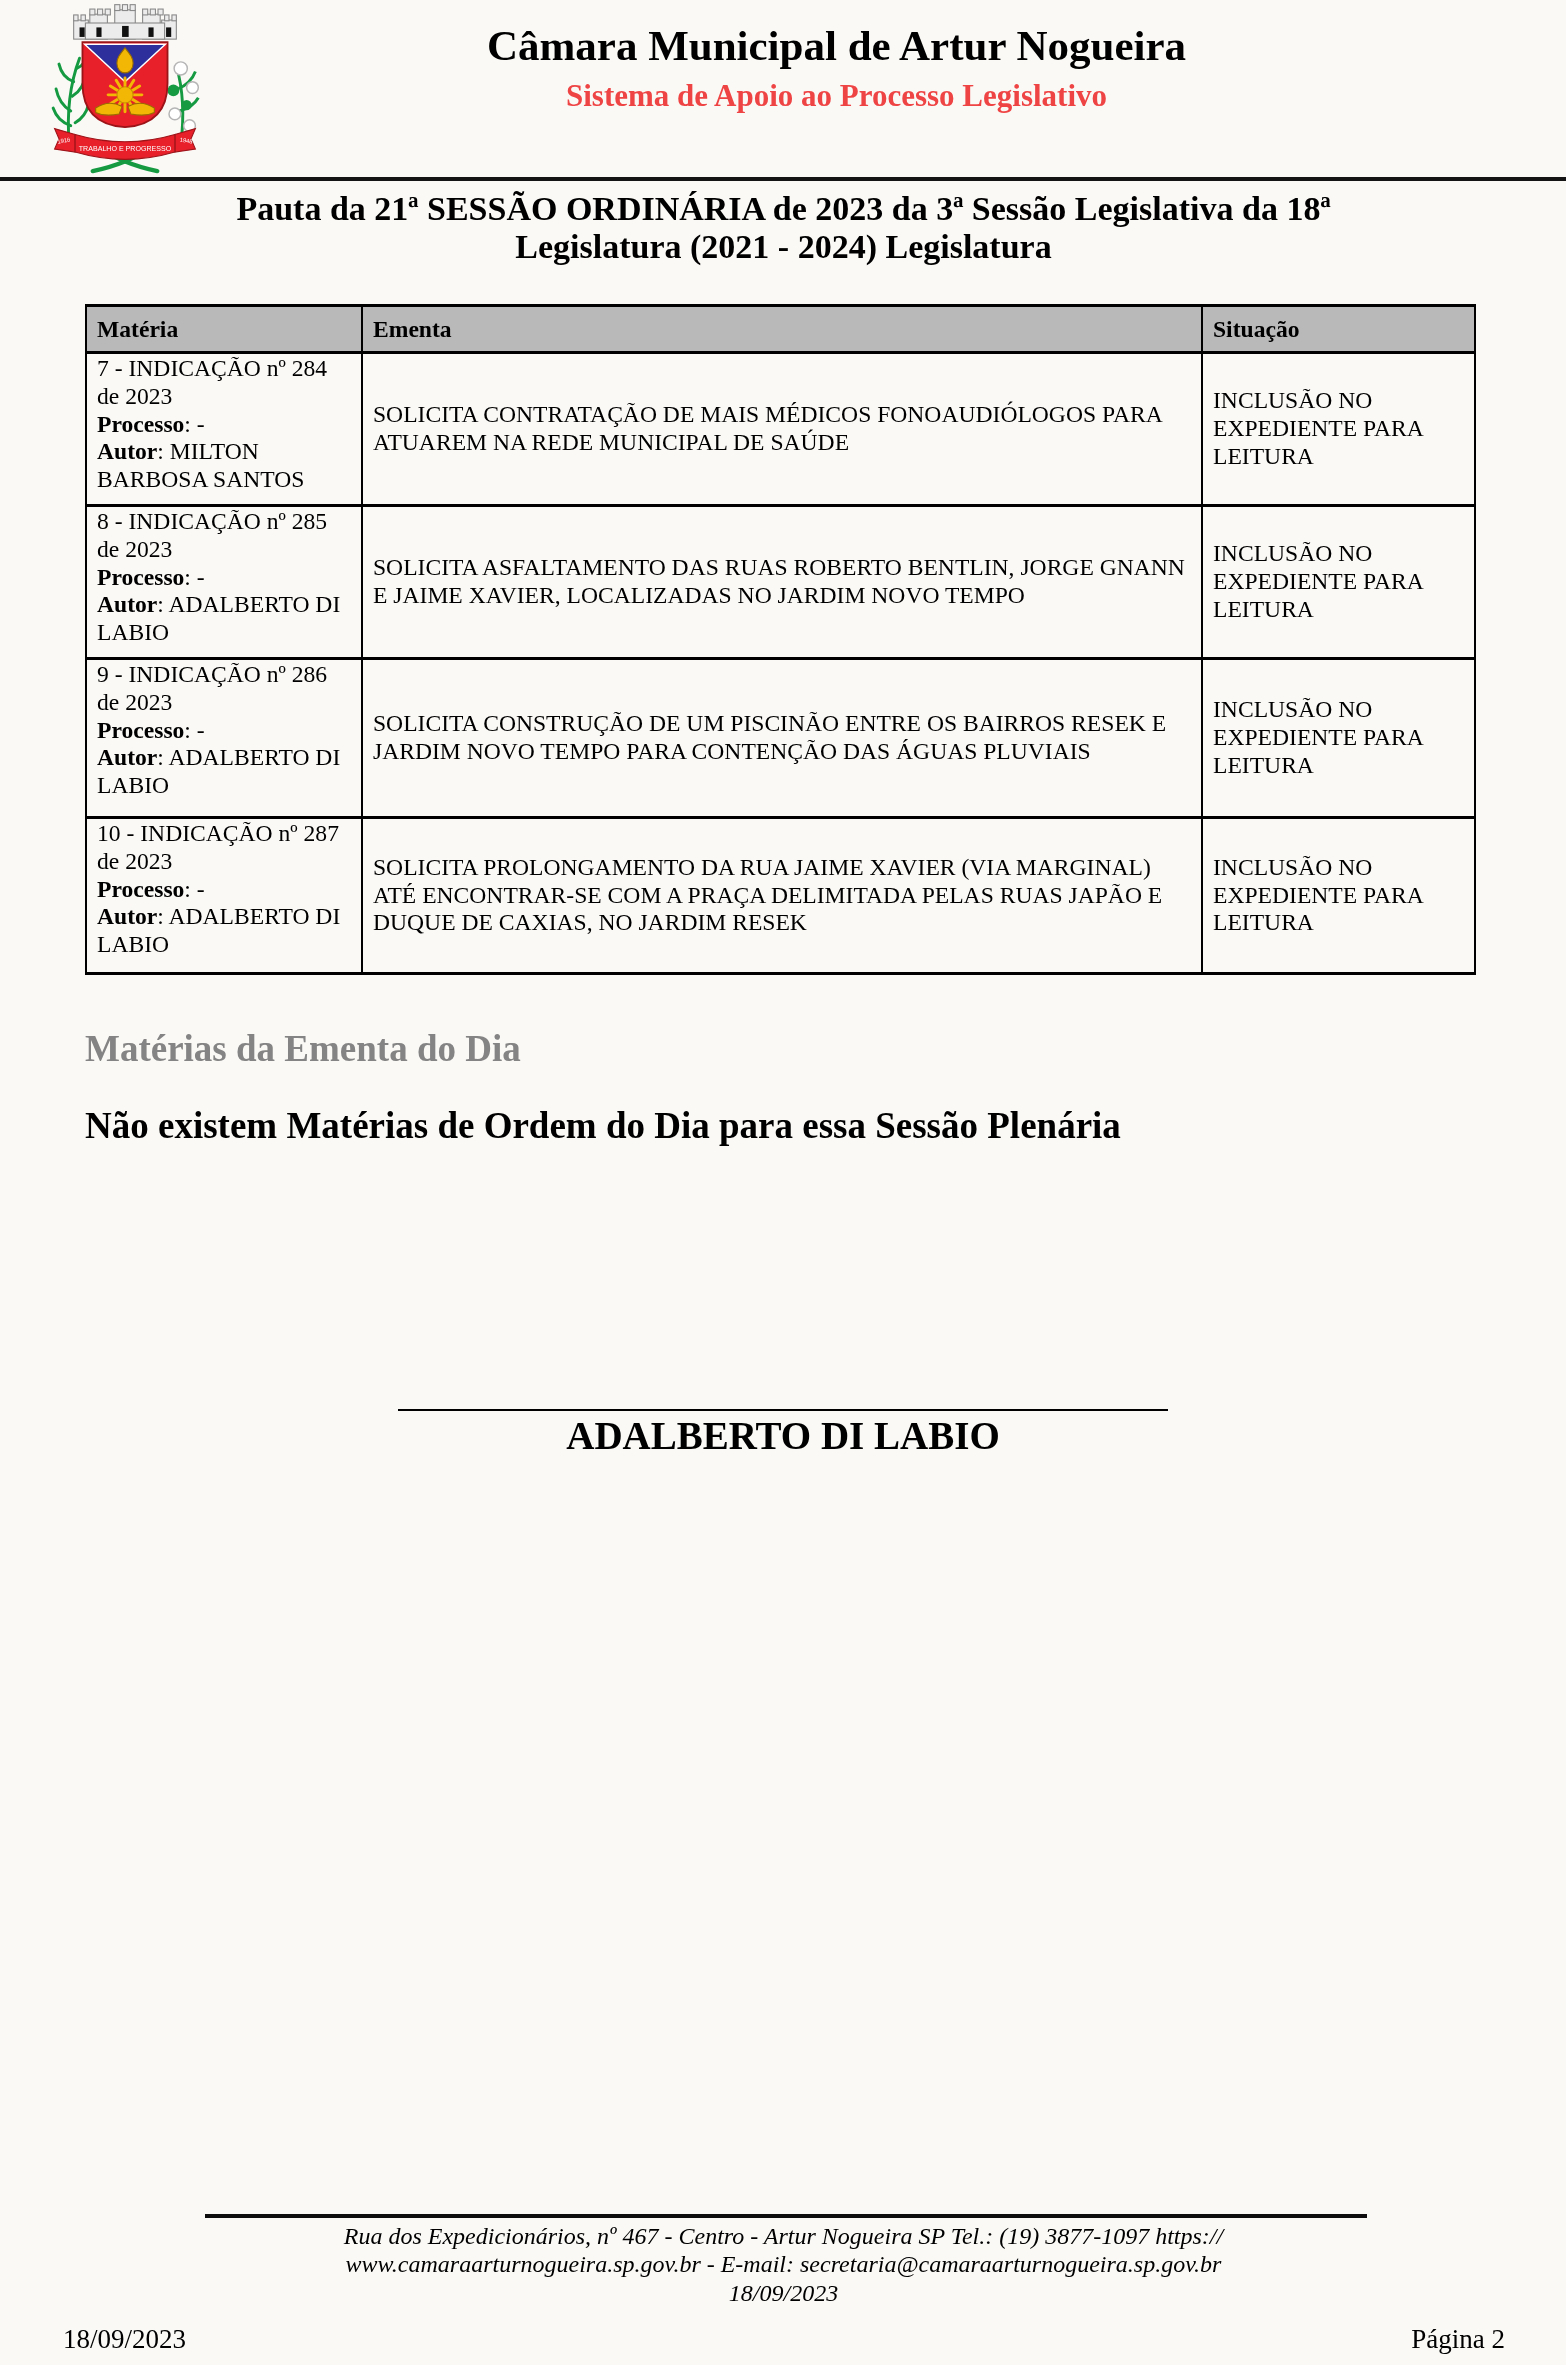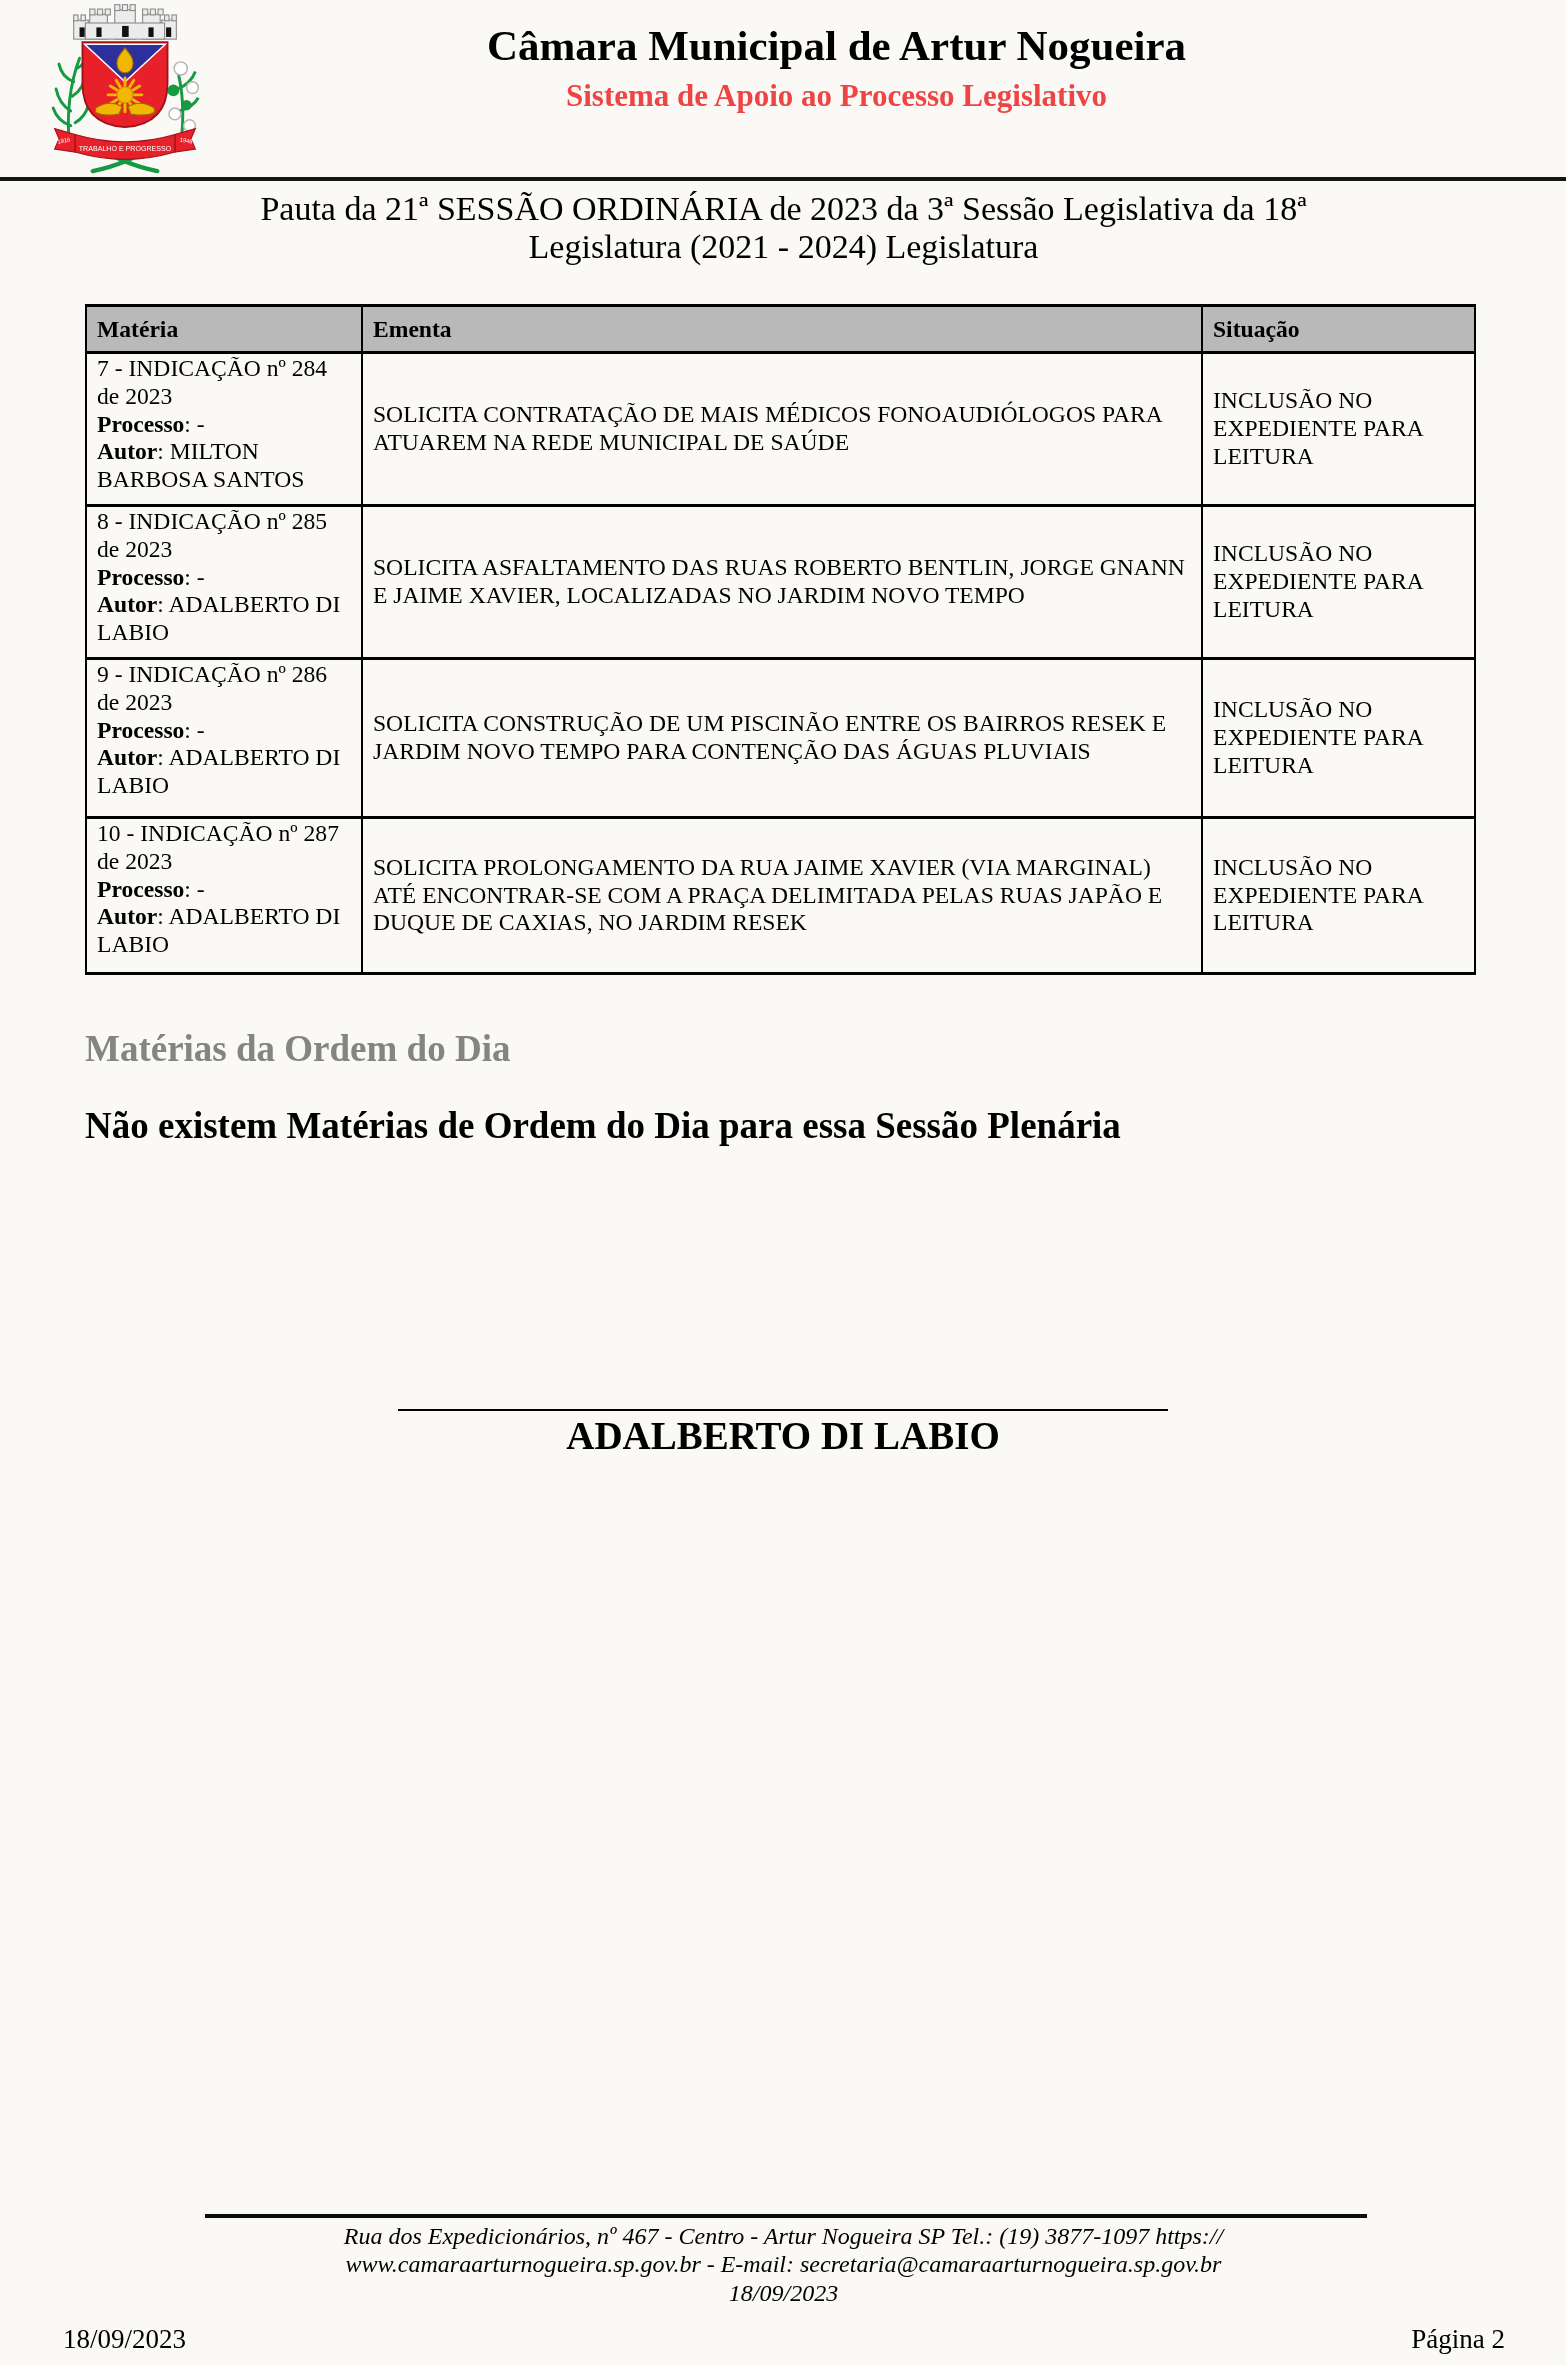--- a/index.html
+++ b/index.html
@@ -12,21 +12,21 @@
     font-family:"Liberation Serif","DejaVu Serif",serif;
   }
   .logo { position:absolute; left:37px; top:1.4px; width:176px; height:176px; }
 
   .header-text { position:absolute; left:107px; top:20px; width:1459px; text-align:center; }
   .header-title { font-size:43px; font-weight:bold; line-height:1.2; }
   .header-subtitle { font-size:31px; font-weight:bold; color:#ef4444; line-height:1.2; margin-top:5.7px; }
   .header-rule { position:absolute; top:177px; left:0; width:1567px; height:3.6px; background:#141414; }
 
   .doc-title { position:absolute; top:190px; left:84px; width:1399px; text-align:center;
-               font-size:34px; font-weight:normal; line-height:1.13; }
+               font-size:34px; font-weight:bold; line-height:1.13; }
 
   .agenda-table { position:absolute; top:304px; left:85px; width:1389px;
                   border-collapse:collapse; font-size:23.6px; table-layout:fixed; }
   .agenda-table th, .agenda-table td {
     border-left:2.1px solid #000; border-right:2.1px solid #000;
     border-top:3.6px solid #000; border-bottom:3.6px solid #000;
   }
   .agenda-table th { background:#b9b9b9; height:47px; text-align:left;
                      padding:0 10px; font-size:23.6px; font-weight:bold; }
   .agenda-table td { padding:5.7px 10px; line-height:1.18; vertical-align:middle; }
@@ -204,21 +204,21 @@
         <div>10 - INDICAÇÃO nº 287 de 2023</div>
         <div><strong>Processo</strong><span>: -</span></div>
         <div><strong>Autor</strong><span>: ADALBERTO DI LABIO</span></div>
       </td>
       <td>SOLICITA PROLONGAMENTO DA RUA JAIME XAVIER (VIA MARGINAL) ATÉ ENCONTRAR-SE COM A PRAÇA DELIMITADA PELAS RUAS JAPÃO E DUQUE DE CAXIAS, NO JARDIM RESEK</td>
       <td>INCLUSÃO NO EXPEDIENTE PARA LEITURA</td>
     </tr>
   </tbody>
 </table>
 
-<div class="section-heading">Matérias da Ordem do Dia</div>
+<div class="section-heading">Matérias da Ementa do Dia</div>
 <div class="empty-message">Não existem Matérias de Ordem do Dia para essa Sessão Plenária</div>
 
 <div class="signature">
   <div class="sig-line"></div>
   <div class="sig-name">ADALBERTO DI LABIO</div>
 </div>
 
 <div class="footer-rule"></div>
 <div class="footer-text">
   <div>Rua dos Expedicionários, nº 467 - Centro - Artur Nogueira SP Tel.: (19) 3877-1097 https://</div>

